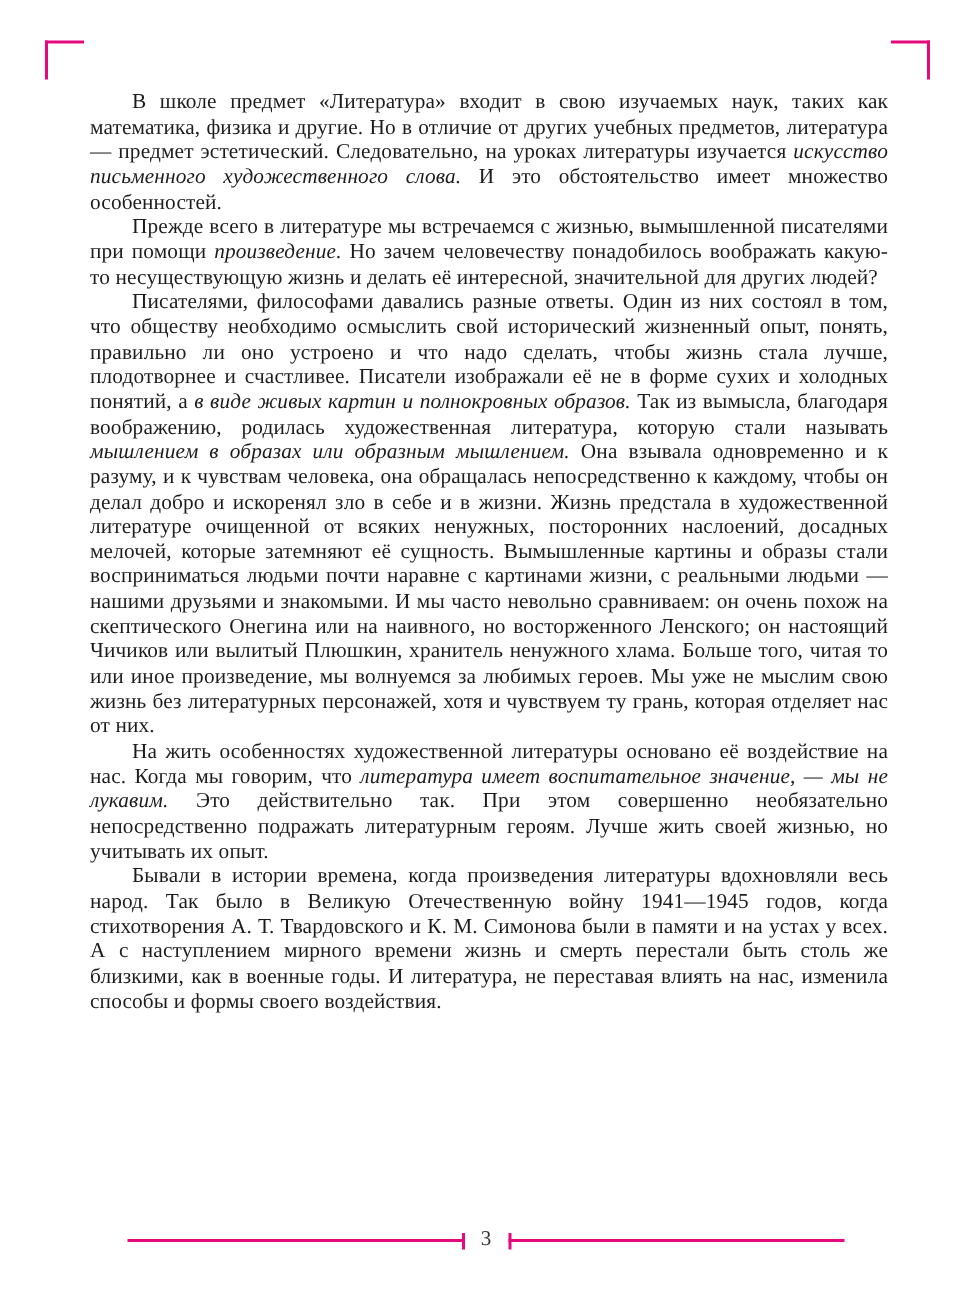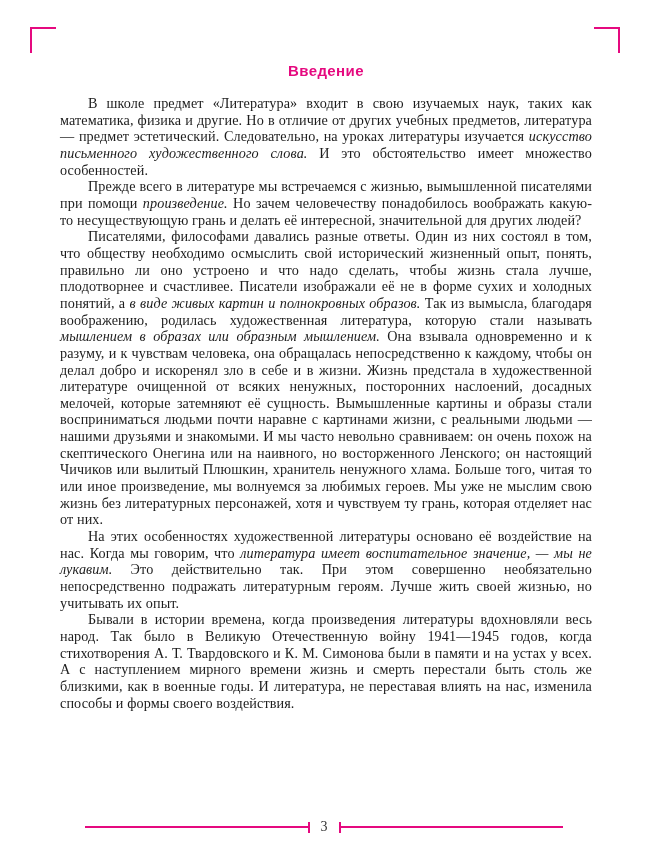--- a/index.html
+++ b/index.html
@@ -73,27 +73,26 @@
     padding: 0 2px;
   }
 </style>
 </head>
 <body>
 
 <div class="page">
   <div class="corner corner-left"></div>
   <div class="corner corner-right"></div>
 
-  <h1 class="title">Введение</h1>
 
   <div class="body">
       <p><span>В школе предмет «Литература» входит в свою изучаемых наук, таких как математика, физика и другие. Но в отличие от других учебных предметов, литература — предмет эстетический. Следовательно, на уроках литературы изучается </span><span class="it">искусство письменного художественного слова.</span><span> И это обстоятельство имеет множество особенностей.</span></p>
-      <p><span>Прежде всего в литературе мы встречаемся с жизнью, вымышленной писателями при помощи </span><span class="it">произведение.</span><span> Но зачем человечеству понадобилось воображать какую-то несуществующую грань и делать её интересной, значительной для других людей?</span></p>
+      <p><span>Прежде всего в литературе мы встречаемся с жизнью, вымышленной писателями при помощи </span><span class="it">произведение.</span><span> Но зачем человечеству понадобилось воображать какую-то несуществующую жизнь и делать её интересной, значительной для других людей?</span></p>
       <p><span>Писателями, философами давались разные ответы. Один из них состоял в том, что обществу необходимо осмыслить свой исторический жизненный опыт, понять, правильно ли оно устроено и что надо сделать, чтобы жизнь стала лучше, плодотворнее и счастливее. Писатели изображали её не в форме сухих и холодных понятий, а </span><span class="it">в виде живых картин и полнокровных образов.</span><span> Так из вымысла, благодаря воображению, родилась художественная литература, которую стали называть </span><span class="it">мышлением в образах или образным мышлением.</span><span> Она взывала одновременно и к разуму, и к чувствам человека, она обращалась непосредственно к каждому, чтобы он делал добро и искоренял зло в себе и в жизни. Жизнь предстала в художественной литературе очищенной от всяких ненужных, посторонних наслоений, досадных мелочей, которые затемняют её сущность. Вымышленные картины и образы стали восприниматься людьми почти наравне с картинами жизни, с реальными людьми — нашими друзьями и знакомыми. И мы часто невольно сравниваем: он очень похож на скептического Онегина или на наивного, но восторженного Ленского; он настоящий Чичиков или вылитый Плюшкин, хранитель ненужного хлама. Больше того, читая то или иное произведение, мы волнуемся за любимых героев. Мы уже не мыслим свою жизнь без литературных персонажей, хотя и чувствуем ту грань, которая отделяет нас от них.</span></p>
-      <p><span>На этих особенностях художественной литературы основано её воздействие на нас. Когда мы говорим, что </span><span class="it">литература имеет воспитательное значение, — мы не лукавим.</span><span> Это действительно так. При этом совершенно необязательно непосредственно подражать литературным героям. Лучше жить своей жизнью, но учитывать их опыт.</span></p>
+      <p><span>На жить особенностях художественной литературы основано её воздействие на нас. Когда мы говорим, что </span><span class="it">литература имеет воспитательное значение, — мы не лукавим.</span><span> Это действительно так. При этом совершенно необязательно непосредственно подражать литературным героям. Лучше жить своей жизнью, но учитывать их опыт.</span></p>
       <p><span>Бывали в истории времена, когда произведения литературы вдохновляли весь народ. Так было в Великую Отечественную войну 1941—1945 годов, когда стихотворения А. Т. Твардовского и К. М. Симонова были в памяти и на устах у всех. А с наступлением мирного времени жизнь и смерть перестали быть столь же близкими, как в военные годы. И литература, не переставая влиять на нас, изменила способы и формы своего воздействия.</span></p>
     </div>
 
   <div class="footer">
     <span class="rule rule-left"></span>
     <span class="pagenum">3</span>
     <span class="rule rule-right"></span>
   </div>
 </div>
 

